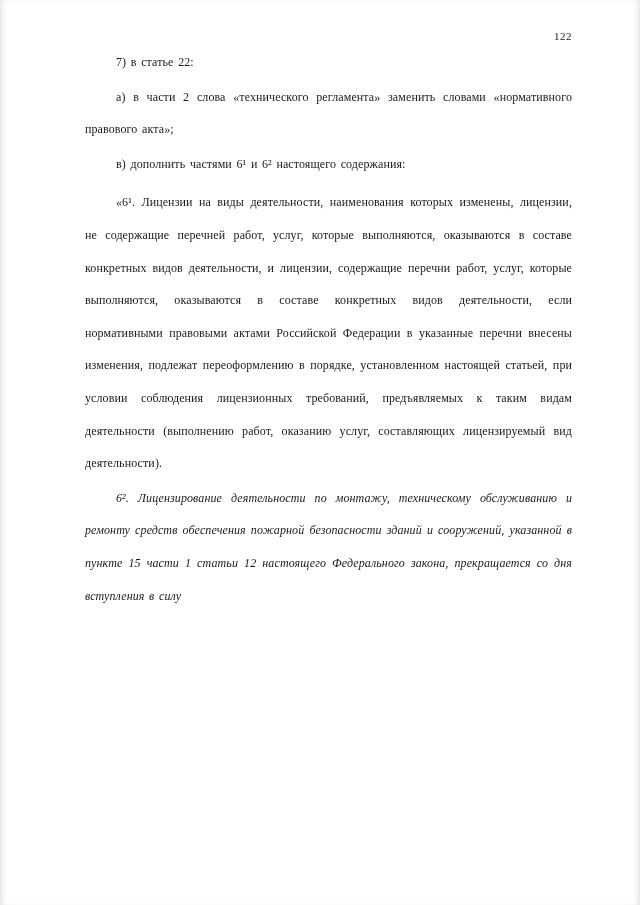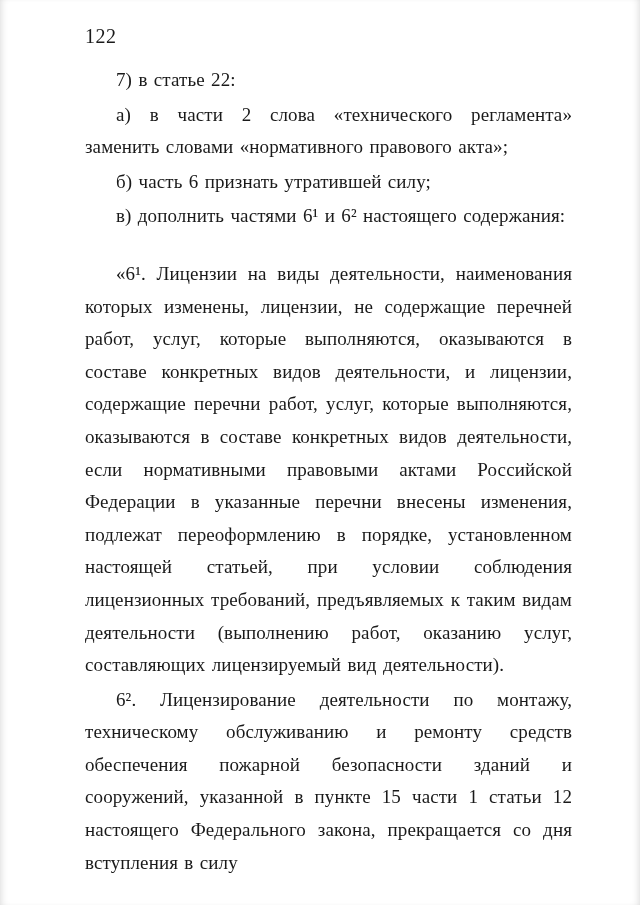--- a/index.html
+++ b/index.html
@@ -13,51 +13,51 @@
     height: 905px;
     background: #ffffff;
     box-sizing: border-box;
     padding: 26px 68px 0 85px;
     overflow: hidden;
     font-family: "Liberation Serif", "DejaVu Serif", serif;
     color: #1a1a1a;
     box-shadow: inset 6px 0 8px -6px rgba(0,0,0,0.18), inset -6px 0 8px -6px rgba(0,0,0,0.18);
   }
   .page-number {
-    text-align: left;
-    font-size: 20px;
+    text-align: right;
+    font-size: 11px;
     line-height: 20px;
-    margin-bottom: 18px;
+    margin-bottom: 0;
     letter-spacing: 0.5px;
   }
   .para {
     margin: 0 0 2px 0;
-    font-size: 19px;
+    font-size: 12px;
     line-height: 32.6px;
     text-align: justify;
     text-indent: 31px;
     word-spacing: 1.5px;
     letter-spacing: 0.1px;
   }
   .para.block-quote-start {
-    margin-top: 25px;
+    margin-top: 6px;
   }
   .para.block-second {
+    font-style: italic;
   }
 </style>
 </head>
 <body>
 
 <div class="page">
   <div class="page-number">122</div>
 
   <p class="para">7) в статье 22:</p>
 
   <p class="para">а) в части 2 слова «технического регламента» заменить словами «нормативного правового акта»;</p>
 
-  <p class="para">б) часть 6 признать утратившей силу;</p>
 
   <p class="para">в) дополнить частями 6¹ и 6² настоящего содержания:</p>
 
   <p class="para block-quote-start">«6¹. Лицензии на виды деятельности, наименования которых изменены, лицензии, не содержащие перечней работ, услуг, которые выполняются, оказываются в составе конкретных видов деятельности, и лицензии, содержащие перечни работ, услуг, которые выполняются, оказываются в составе конкретных видов деятельности, если нормативными правовыми актами Российской Федерации в указанные перечни внесены изменения, подлежат переоформлению в порядке, установленном настоящей статьей, при условии соблюдения лицензионных требований, предъявляемых к таким видам деятельности (выполнению работ, оказанию услуг, составляющих лицензируемый вид деятельности).</p>
 
   <p class="para block-second">6². Лицензирование деятельности по монтажу, техническому обслуживанию и ремонту средств обеспечения пожарной безопасности зданий и сооружений, указанной в пункте 15 части 1 статьи 12 настоящего Федерального закона, прекращается со дня вступления в силу</p>
 </div>
 
 </body></html>

